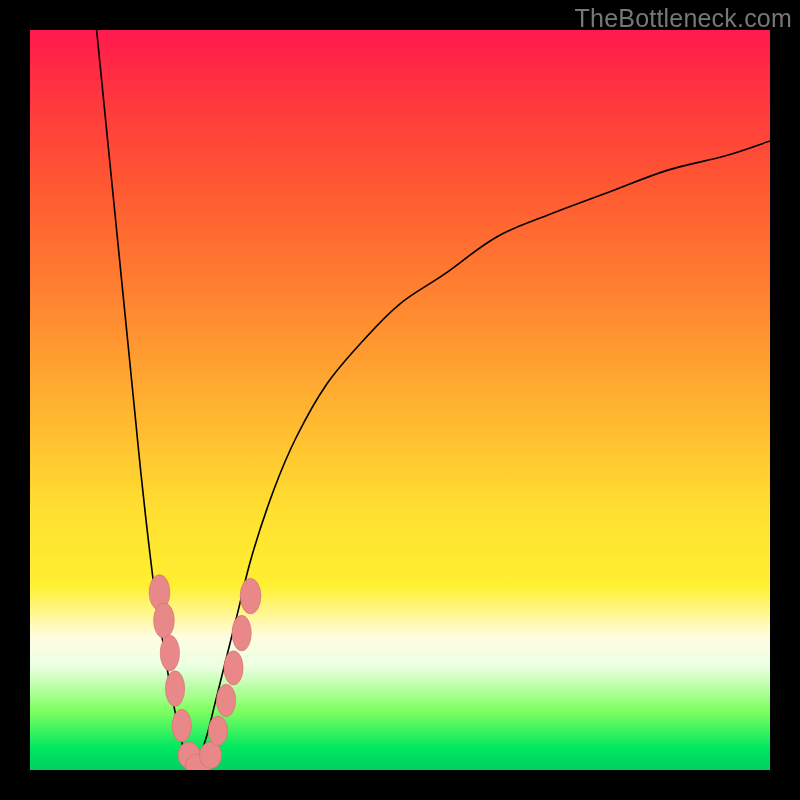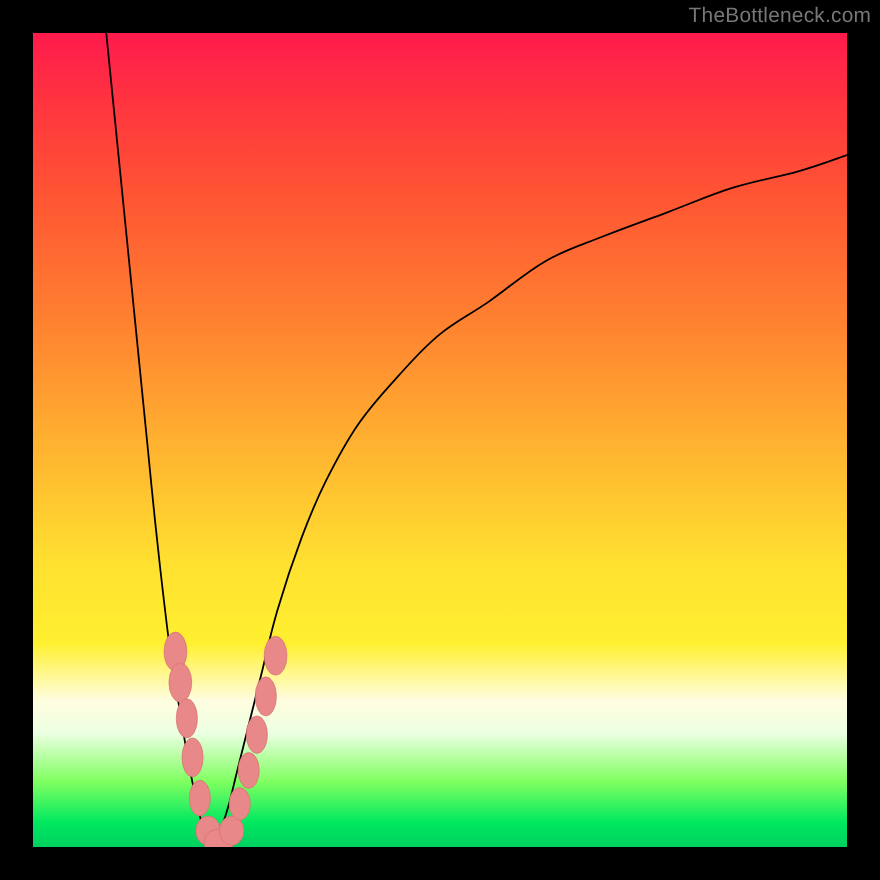--- a/index.html
+++ b/index.html
@@ -43,21 +43,21 @@
     left: 0;
     top: 0;
     width: 740px;
     height: 740px;
   }
   .watermark {
     position: absolute;
     top: 4px;
     right: 8px;
     color: #777;
-    font-size: 19px;
+    font-size: 25px;
     letter-spacing: 0.2px;
     font-weight: 400;
   }
 </style>
 </head>
 <body>
 
 <div class="frame">
   <div class="plot-area">
     <svg viewBox="0 0 100 100" preserveAspectRatio="none">

